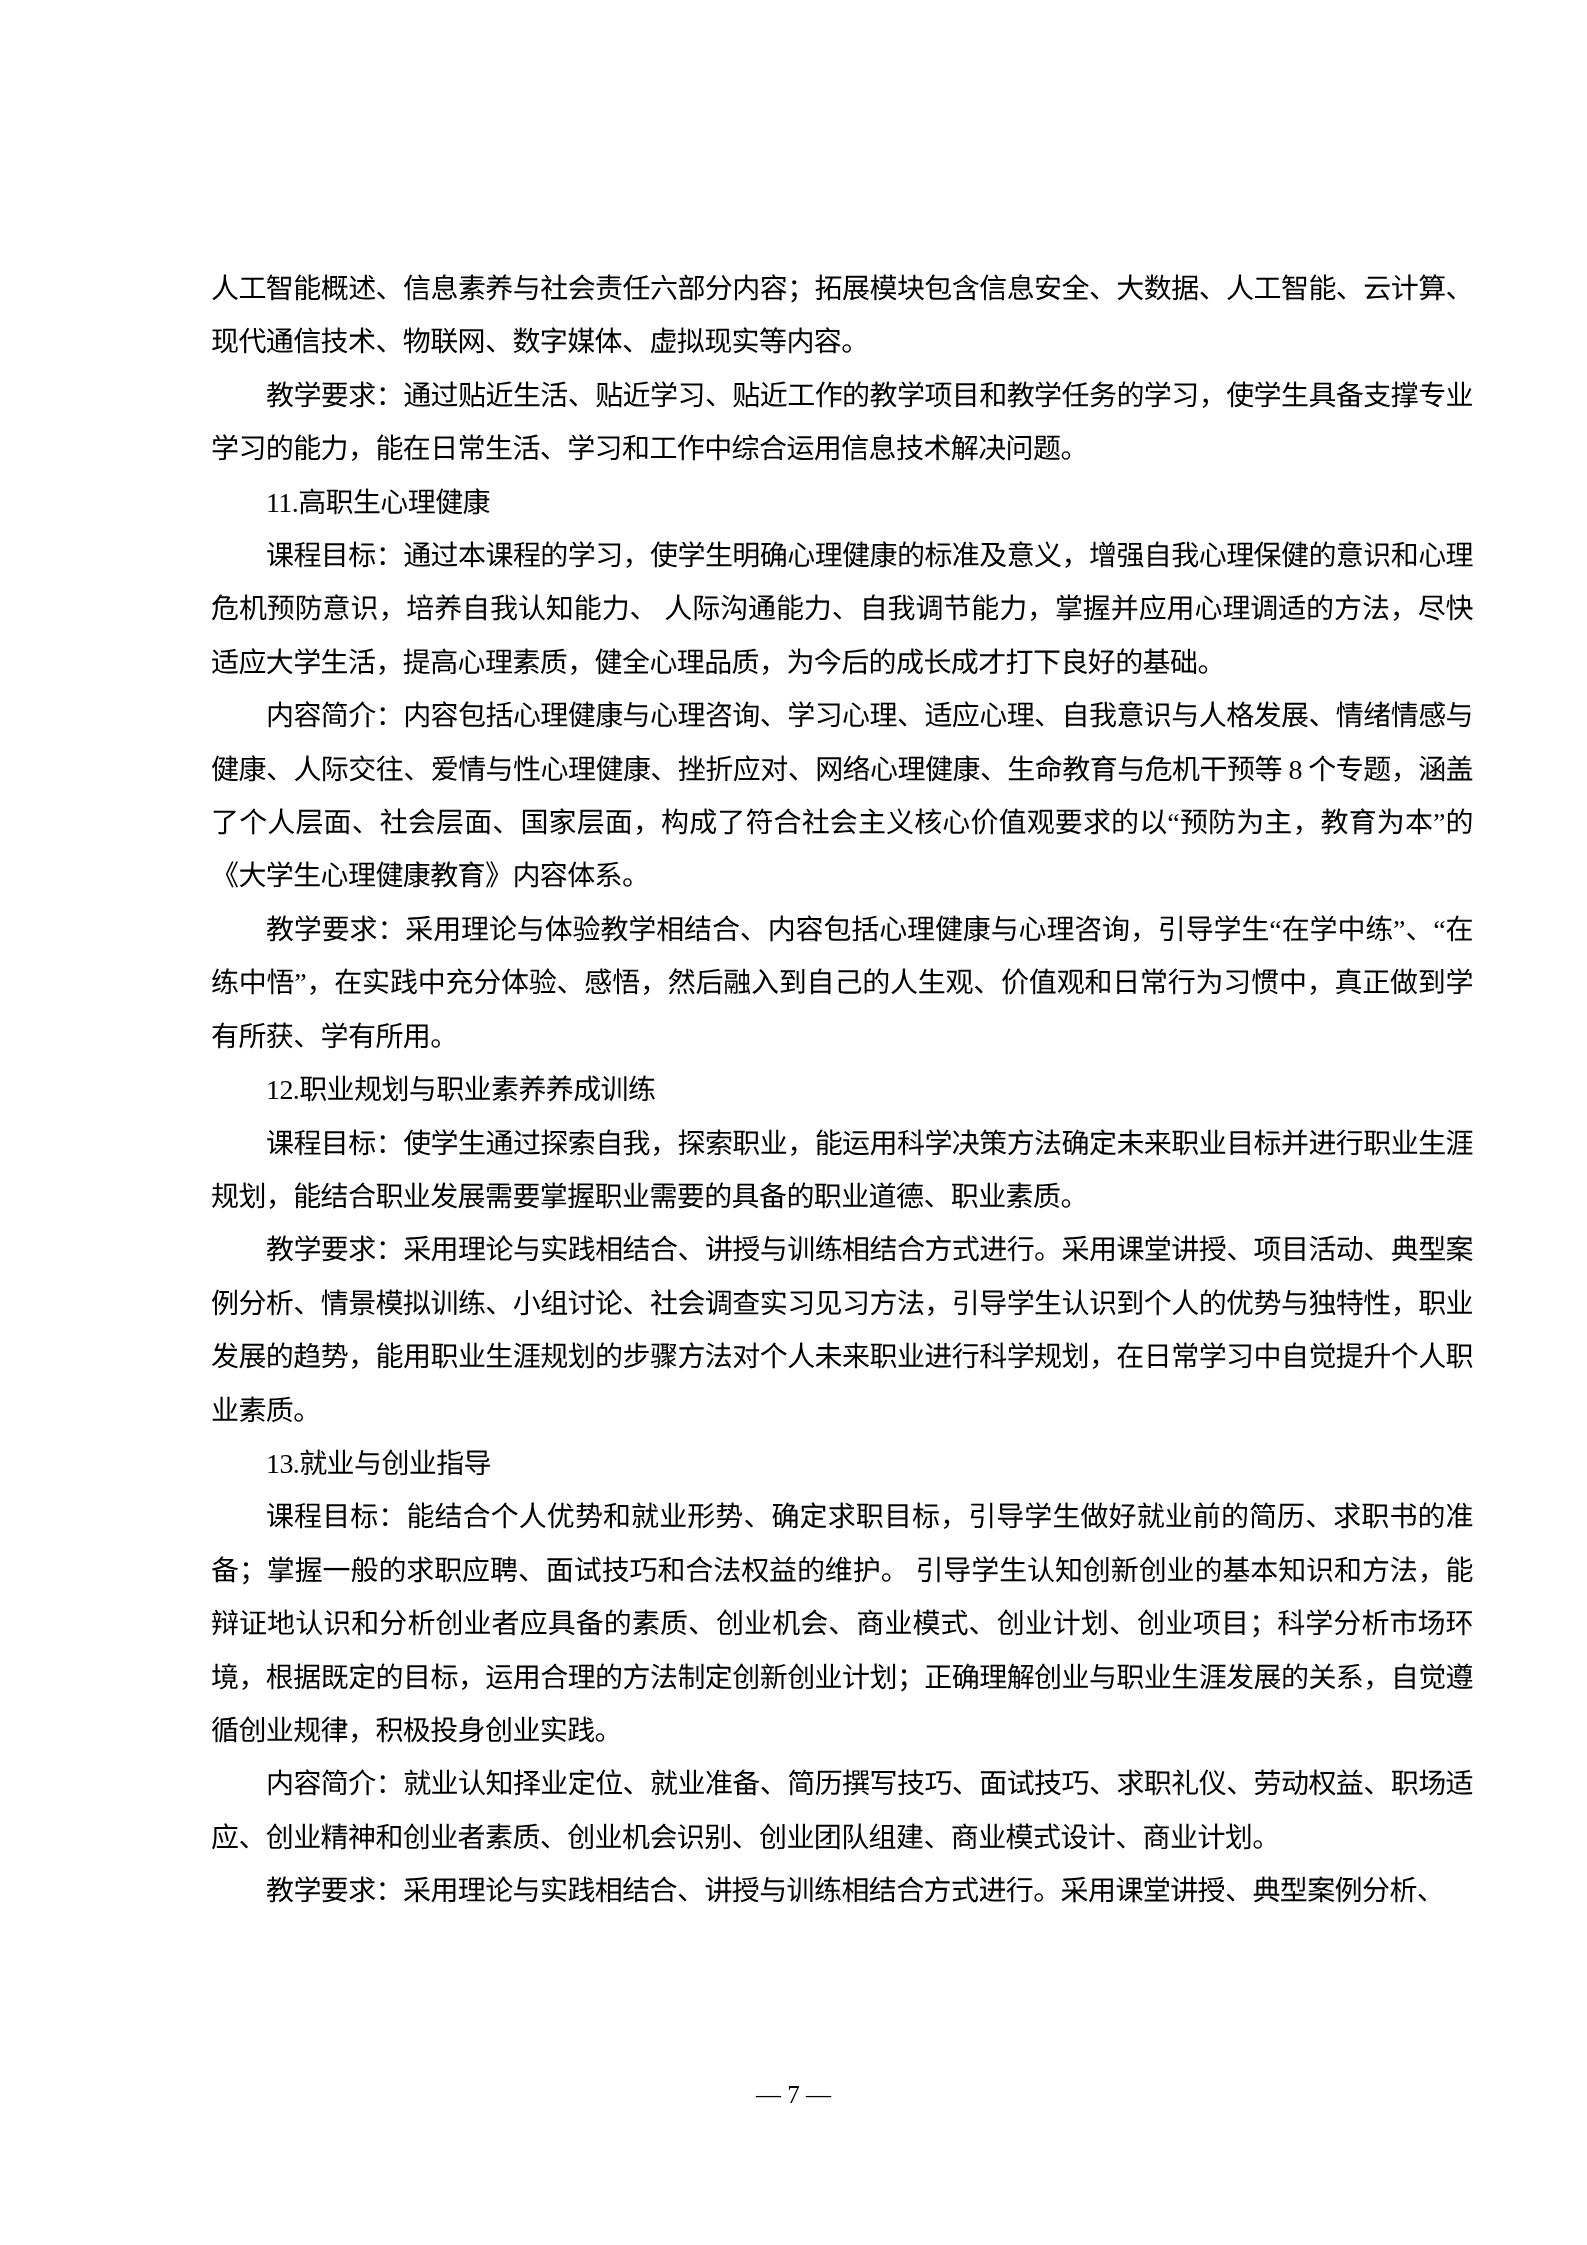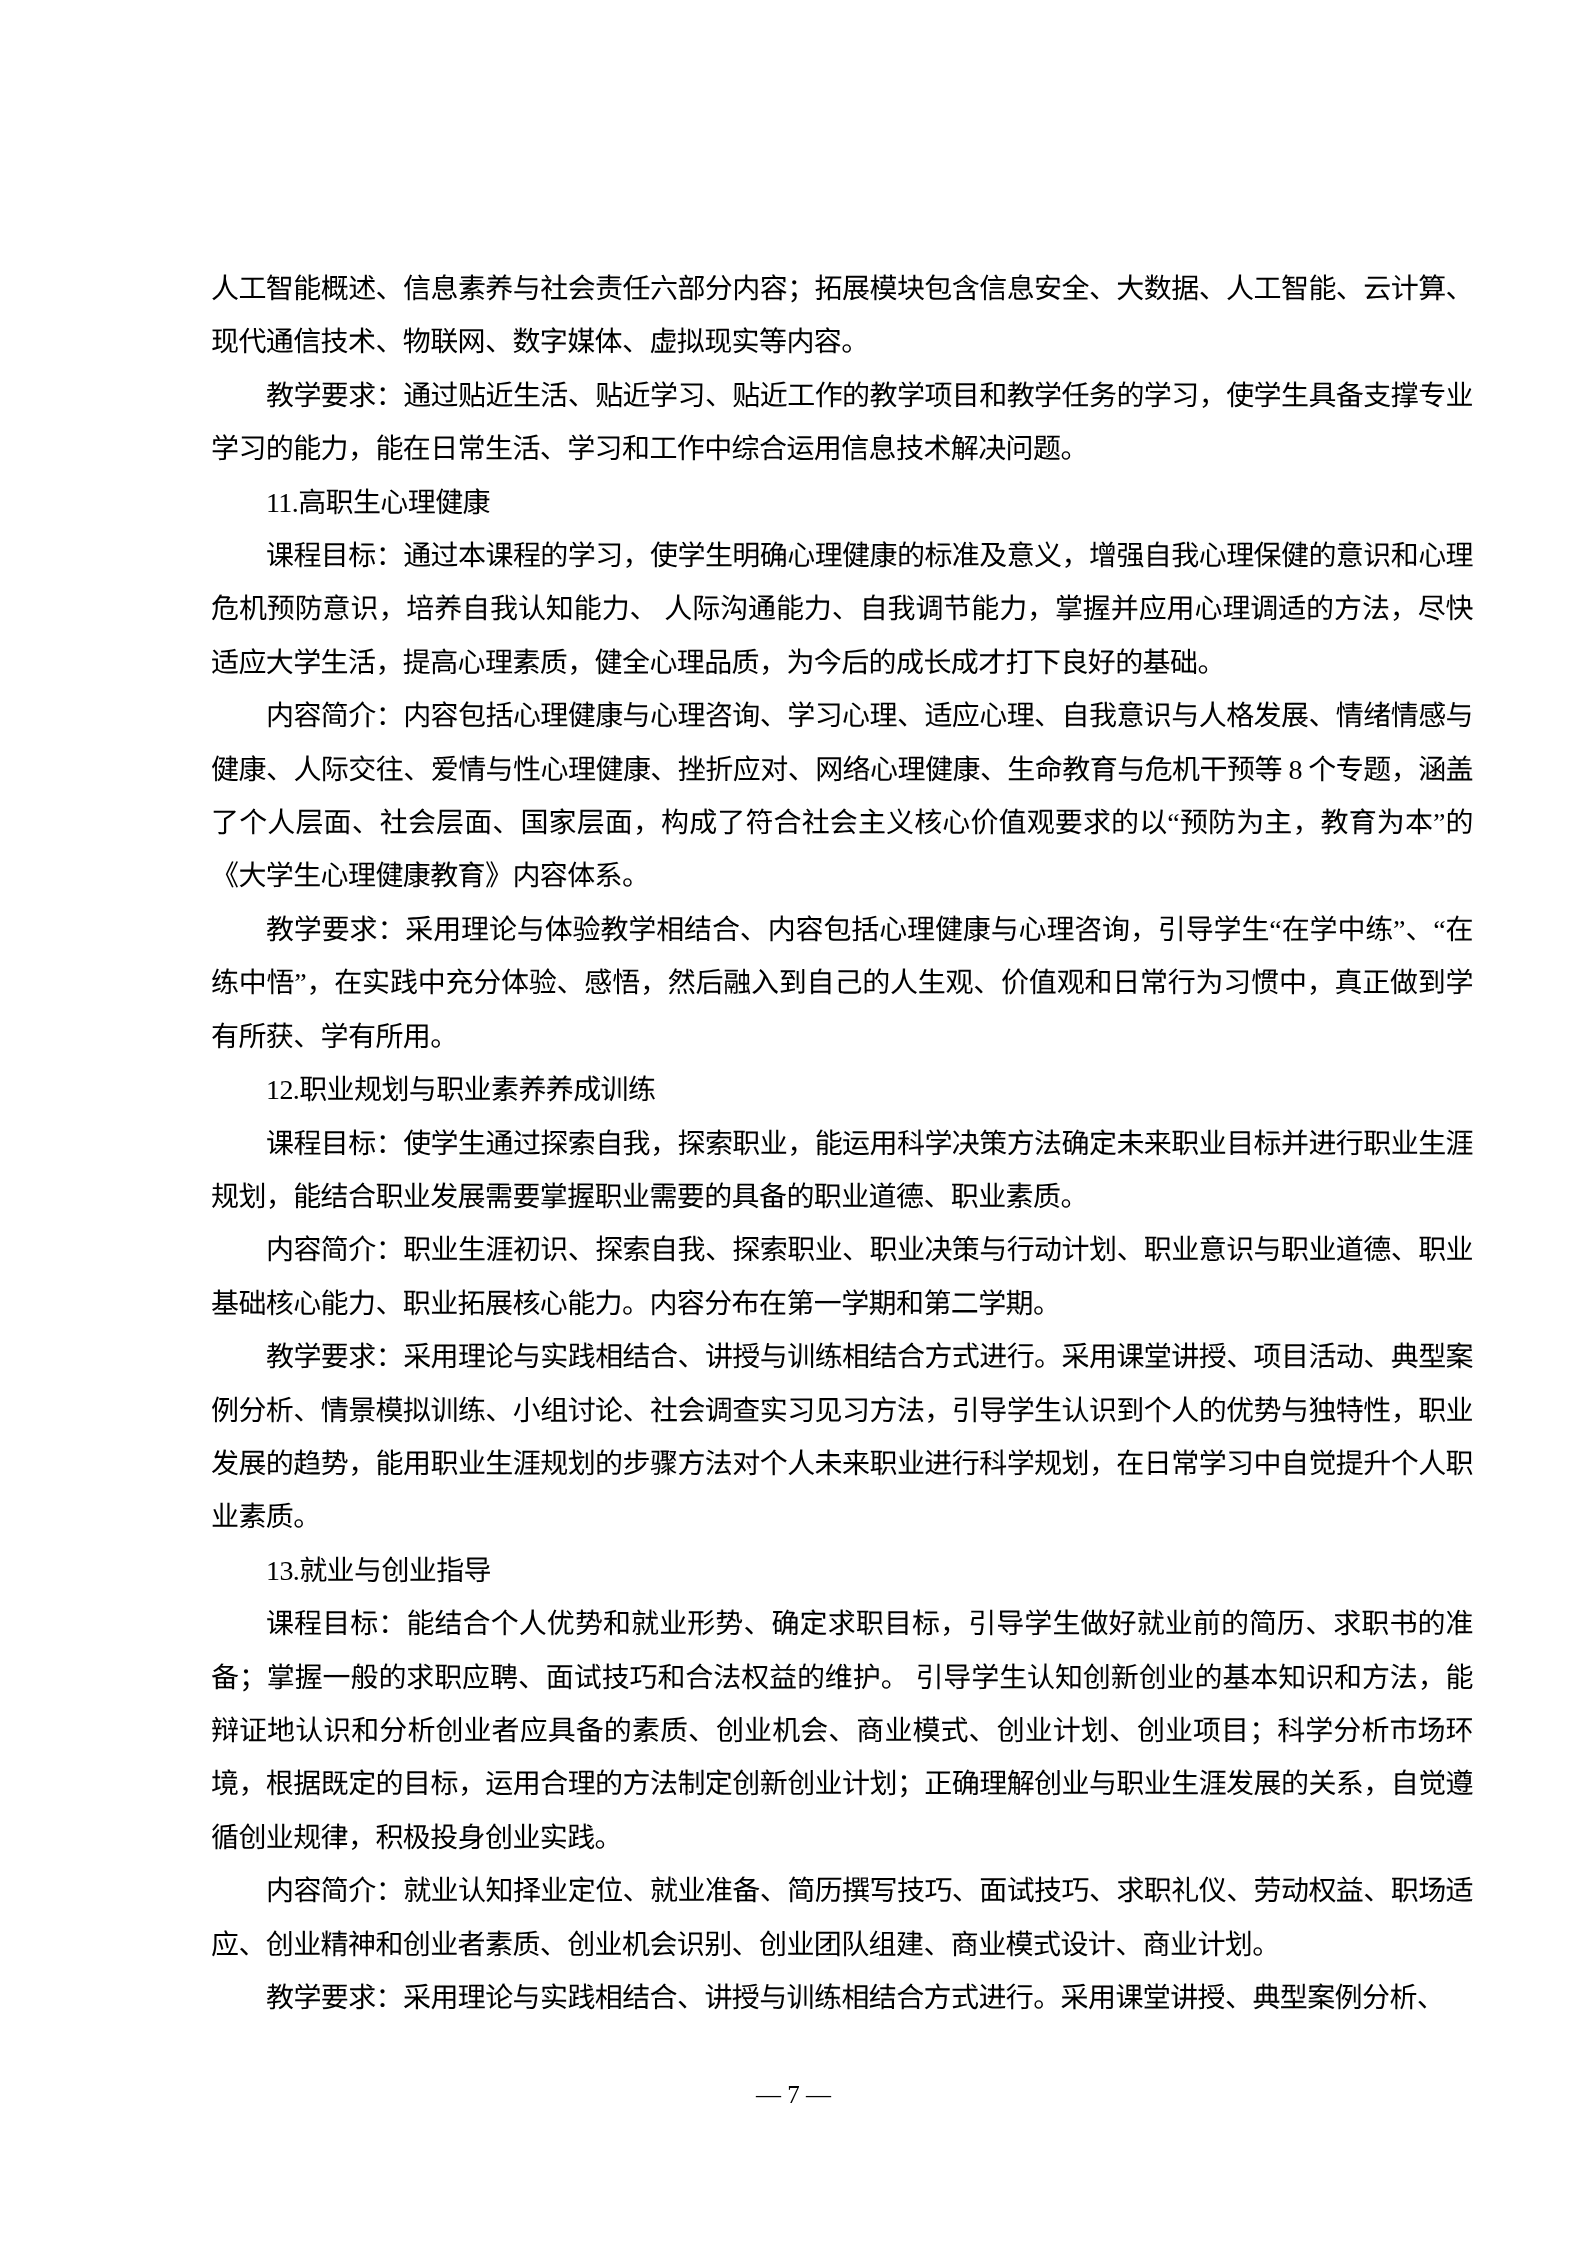--- a/index.html
+++ b/index.html
@@ -52,21 +52,20 @@
 <div class="page">
   <div class="body-text">
       <p class="">人工智能概述、信息素养与社会责任六部分内容；拓展模块包含信息安全、大数据、人工智能、云计算、现代通信技术、物联网、数字媒体、虚拟现实等内容。</p>
       <p class="indent">教学要求：通过贴近生活、贴近学习、贴近工作的教学项目和教学任务的学习，使学生具备支撑专业学习的能力，能在日常生活、学习和工作中综合运用信息技术解决问题。</p>
       <p class="indent">11.高职生心理健康</p>
       <p class="indent">课程目标：通过本课程的学习，使学生明确心理健康的标准及意义，增强自我心理保健的意识和心理危机预防意识，培养自我认知能力、 人际沟通能力、自我调节能力，掌握并应用心理调适的方法，尽快适应大学生活，提高心理素质，健全心理品质，为今后的成长成才打下良好的基础。</p>
       <p class="indent">内容简介：内容包括心理健康与心理咨询、学习心理、适应心理、自我意识与人格发展、情绪情感与健康、人际交往、爱情与性心理健康、挫折应对、网络心理健康、生命教育与危机干预等 8 个专题，涵盖了个人层面、社会层面、国家层面，构成了符合社会主义核心价值观要求的以“预防为主，教育为本”的《大学生心理健康教育》内容体系。</p>
       <p class="indent">教学要求：采用理论与体验教学相结合、内容包括心理健康与心理咨询，引导学生“在学中练”、“在练中悟”，在实践中充分体验、感悟，然后融入到自己的人生观、价值观和日常行为习惯中，真正做到学有所获、学有所用。</p>
       <p class="indent">12.职业规划与职业素养养成训练</p>
       <p class="indent">课程目标：使学生通过探索自我，探索职业，能运用科学决策方法确定未来职业目标并进行职业生涯规划，能结合职业发展需要掌握职业需要的具备的职业道德、职业素质。</p>
-      <p class="indent">内容简介：职业生涯初识、探索自我、探索职业、职业决策与行动计划、职业意识与职业道德、职业基础核心能力、职业拓展核心能力。内容分布在第一学期和第二学期。</p>
       <p class="indent">教学要求：采用理论与实践相结合、讲授与训练相结合方式进行。采用课堂讲授、项目活动、典型案例分析、情景模拟训练、小组讨论、社会调查实习见习方法，引导学生认识到个人的优势与独特性，职业发展的趋势，能用职业生涯规划的步骤方法对个人未来职业进行科学规划，在日常学习中自觉提升个人职业素质。</p>
       <p class="indent">13.就业与创业指导</p>
       <p class="indent">课程目标：能结合个人优势和就业形势、确定求职目标，引导学生做好就业前的简历、求职书的准备；掌握一般的求职应聘、面试技巧和合法权益的维护。 引导学生认知创新创业的基本知识和方法，能辩证地认识和分析创业者应具备的素质、创业机会、商业模式、创业计划、创业项目；科学分析市场环境，根据既定的目标，运用合理的方法制定创新创业计划；正确理解创业与职业生涯发展的关系，自觉遵循创业规律，积极投身创业实践。</p>
       <p class="indent">内容简介：就业认知择业定位、就业准备、简历撰写技巧、面试技巧、求职礼仪、劳动权益、职场适应、创业精神和创业者素质、创业机会识别、创业团队组建、商业模式设计、商业计划。</p>
       <p class="indent">教学要求：采用理论与实践相结合、讲授与训练相结合方式进行。采用课堂讲授、典型案例分析、</p>
     </div>
   <div class="footer">
     <span>— 7 —</span>
   </div>
 </div>

